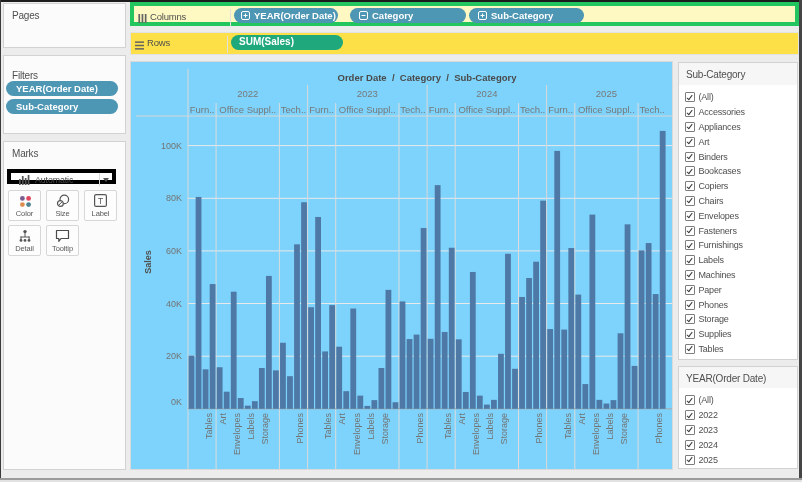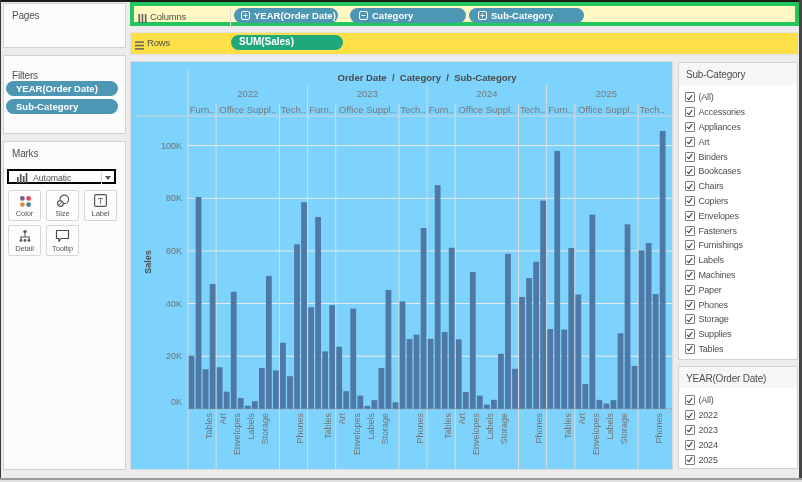--- a/index.html
+++ b/index.html
@@ -21,21 +21,21 @@
 <div class="card" style="left:3px;top:3px;width:123px;height:45px">
     <div class="ctitle" style="margin:6px 0 0 8px">Pages</div>
   </div>
 <div class="card" style="left:3px;top:55px;width:123px;height:79px">
   <div class="ctitle" style="margin:14px 0 0 8px">Filters</div>
   <div class="pill" style="left:2px;top:25px;width:112px;height:15px;padding-left:10px">YEAR(Order Date)</div>
   <div class="pill" style="left:2px;top:43px;width:112px;height:15px;padding-left:10px">Sub-Category</div>
 </div>
 <div class="card" style="left:3px;top:141px;width:123px;height:329px">
   <div class="ctitle" style="margin:6px 0 16px 8px">Marks</div>
-  <div class="abs" style="left:3px;top:26.5px;width:109px;height:15px;background:#fff;border:2px solid #000000">
+  <div class="abs" style="left:3px;top:26.5px;width:109px;height:15px;background:#fff;border:4px solid #000000">
     <svg class="abs" style="left:8px;top:2.5px" width="11" height="10" viewBox="0 0 11 10">
         <rect x="0" y="4" width="1.7" height="6" fill="#555"></rect>
         <rect x="2.9" y="1" width="1.7" height="9" fill="#555"></rect>
         <rect x="5.8" y="3" width="1.7" height="7" fill="#555"></rect>
         <rect x="8.7" y="0" width="1.7" height="10" fill="#555"></rect>
       </svg>
     <span class="abs" style="left:24px;top:2px;font-size:8.8px;letter-spacing:-0.1px;color:#4a4a4a">Automatic</span>
     <span class="abs" style="right:12px;top:0;height:13px;border-left:1px solid #dcdcdc"></span>
     <span class="abs" style="right:3.5px;top:5px;width:0;height:0;border-left:3.5px solid transparent;border-right:3.5px solid transparent;border-top:4px solid #555"></span>
   </div>
@@ -275,27 +275,27 @@
       <div class="crow">
         <span class="cb">
           <span class="ck"></span>
         </span>
         <span class="clab">Bookcases</span>
       </div>
       <div class="crow">
         <span class="cb">
           <span class="ck"></span>
         </span>
+        <span class="clab">Copiers</span>
+      </div>
+      <div class="crow">
+        <span class="cb">
+          <span class="ck"></span>
+        </span>
         <span class="clab">Chairs</span>
-      </div>
-      <div class="crow">
-        <span class="cb">
-          <span class="ck"></span>
-        </span>
-        <span class="clab">Copiers</span>
       </div>
       <div class="crow">
         <span class="cb">
           <span class="ck"></span>
         </span>
         <span class="clab">Envelopes</span>
       </div>
       <div class="crow">
         <span class="cb">
           <span class="ck"></span>

